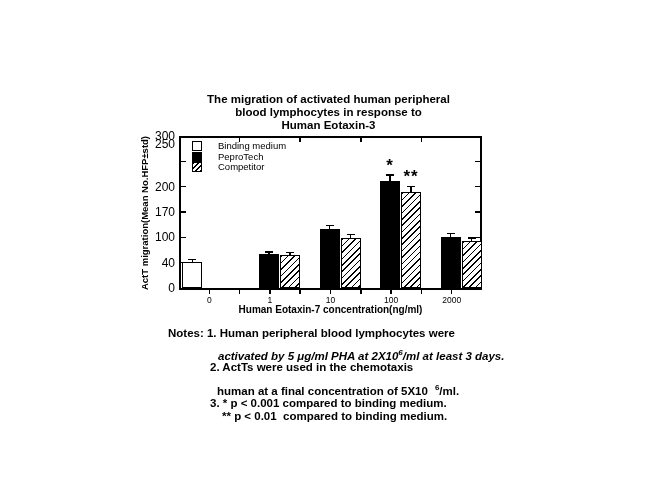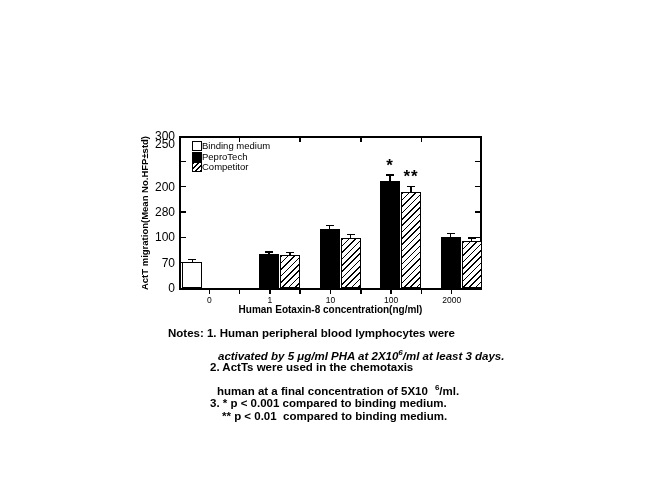--- a/index.html
+++ b/index.html
@@ -15,21 +15,21 @@
 
   .plot-area{position:absolute;left:179px;top:136px;width:303px;height:154px;}
   .frame{position:absolute;inset:0;border:2px solid #000;box-sizing:border-box;pointer-events:none;}
 
   .legend{position:absolute;left:13px;top:5px;z-index:5;}
   .legend-row{display:flex;align-items:center;height:10.5px;}
   .swatch{width:10px;height:10px;border:1.5px solid #000;box-sizing:border-box;flex:none;}
   .swatch.solid{background:#000;}
   .swatch.open{background:#fff;}
   .swatch.hatched{background:repeating-linear-gradient(135deg,#000 0,#000 1px,#fff 1px,#fff 3.5px);}
-  .legend-label{font-size:9.5px;line-height:10.5px;white-space:nowrap;}
+  .legend-label{margin-left:16px;font-size:9.5px;line-height:10.5px;white-space:nowrap;}
 
   .tick{position:absolute;background:#000;}
   .ylab{position:absolute;width:26px;text-align:right;font-size:12px;line-height:12px;}
   .xlab{position:absolute;width:40px;text-align:center;font-size:8.5px;line-height:10px;}
 
   .bar{position:absolute;border:1.5px solid #000;box-sizing:border-box;}
   .bar.solid{background:#000;}
   .bar.open{background:#fff;}
   .bar.hatched{background:#fff repeating-linear-gradient(135deg,#000 0,#000 1.1px,#fff 1.1px,#fff 4.5px);}
   .err{position:absolute;background:#000;}
@@ -47,47 +47,52 @@
   .nl4{left:217px;top:383px;}
   .nl4 sup{margin-left:7px;}
   .nl5{left:210px;top:397px;}
   .nl6{left:222px;top:410px;}
 </style>
 </head>
 <body>
 
 <div class="figure">
 
+  <div class="chart-title">
+    <div>The migration of activated human peripheral</div>
+    <div>blood lymphocytes in response to</div>
+    <div>Human Eotaxin-3</div>
+  </div>
 
   <div class="y-axis-label">ActT migration(Mean No.HFP±std)</div>
 
   <div class="plot-area" id="plot">
     <div class="frame"></div>
     <div class="legend">
       <div class="legend-row">
         <span class="swatch open"></span>
         <span class="legend-label">Binding medium</span>
       </div>
       <div class="legend-row">
         <span class="swatch solid"></span>
         <span class="legend-label">PeproTech</span>
       </div>
       <div class="legend-row">
         <span class="swatch hatched"></span>
         <span class="legend-label">Competitor</span>
       </div>
     </div>
   <div class="ylab" style="left: -30px; top: 146px;">0</div>
-      <div class="ylab" style="left: -30px; top: 120.667px;">70</div>
+      <div class="ylab" style="left: -30px; top: 120.667px;">40</div>
       <div class="tick" style="left: 2px; top: 125.917px; width: 5px; height: 1.5px;"></div>
       <div class="tick" style="left: 296px; top: 125.917px; width: 5px; height: 1.5px;"></div>
       <div class="ylab" style="left: -30px; top: 95.3333px;">100</div>
       <div class="tick" style="left: 2px; top: 100.583px; width: 5px; height: 1.5px;"></div>
       <div class="tick" style="left: 296px; top: 100.583px; width: 5px; height: 1.5px;"></div>
-      <div class="ylab" style="left: -30px; top: 70px;">280</div>
+      <div class="ylab" style="left: -30px; top: 70px;">170</div>
       <div class="tick" style="left: 2px; top: 75.25px; width: 5px; height: 1.5px;"></div>
       <div class="tick" style="left: 296px; top: 75.25px; width: 5px; height: 1.5px;"></div>
       <div class="ylab" style="left: -30px; top: 44.6667px;">200</div>
       <div class="tick" style="left: 2px; top: 49.9167px; width: 5px; height: 1.5px;"></div>
       <div class="tick" style="left: 296px; top: 49.9167px; width: 5px; height: 1.5px;"></div>
       <div class="ylab" style="left: -30px; top: 2px;">250</div>
       <div class="tick" style="left: 2px; top: 24.5833px; width: 5px; height: 1.5px;"></div>
       <div class="tick" style="left: 296px; top: 24.5833px; width: 5px; height: 1.5px;"></div>
       <div class="ylab" style="left: -30px; top: -6px;">300</div>
       <div class="tick" style="left: 29.55px; top: 154px; width: 1.5px; height: 4px;"></div>
@@ -132,21 +137,21 @@
       <div class="err" style="left: 167.5px; top: 97.8067px; width: 8px; height: 1.5px;"></div>
       <div class="bar hatched" style="left: 222.1px; top: 55.7333px; width: 20px; height: 96.2667px;"></div>
       <div class="err" style="left: 231.35px; top: 51.1733px; width: 1.5px; height: 4.56px;"></div>
       <div class="err" style="left: 228.1px; top: 49.6733px; width: 8px; height: 1.5px;"></div>
       <div class="star" style="left: 217.1px; top: 31.1733px;">**</div>
       <div class="bar hatched" style="left: 282.7px; top: 104.88px; width: 20px; height: 47.12px;"></div>
       <div class="err" style="left: 291.95px; top: 102.853px; width: 1.5px; height: 2.02667px;"></div>
       <div class="err" style="left: 288.7px; top: 101.353px; width: 8px; height: 1.5px;"></div>
     </div>
 
-  <div class="x-axis-label">Human Eotaxin-8 concentration(ng/ml)</div>
+  <div class="x-axis-label">Human Eotaxin-7 concentration(ng/ml)</div>
 
   <div class="notes">
     <div class="note-line nl1">Notes: 1. Human peripheral blood lymphocytes were</div>
     <div class="note-line nl2"><span>activated by 5 μg/ml PHA at 2X10</span><sup>6</sup><span>/ml at least 3 days.</span></div>
     <div class="note-line nl3">2. ActTs were used in the chemotaxis</div>
     <div class="note-line nl4"><span>human at a final concentration of 5X10</span><sup>6</sup><span>/ml.</span></div>
     <div class="note-line nl5">3. * p &lt; 0.001 compared to binding medium.</div>
     <div class="note-line nl6">** p &lt; 0.01  compared to binding medium.</div>
   </div>
 

